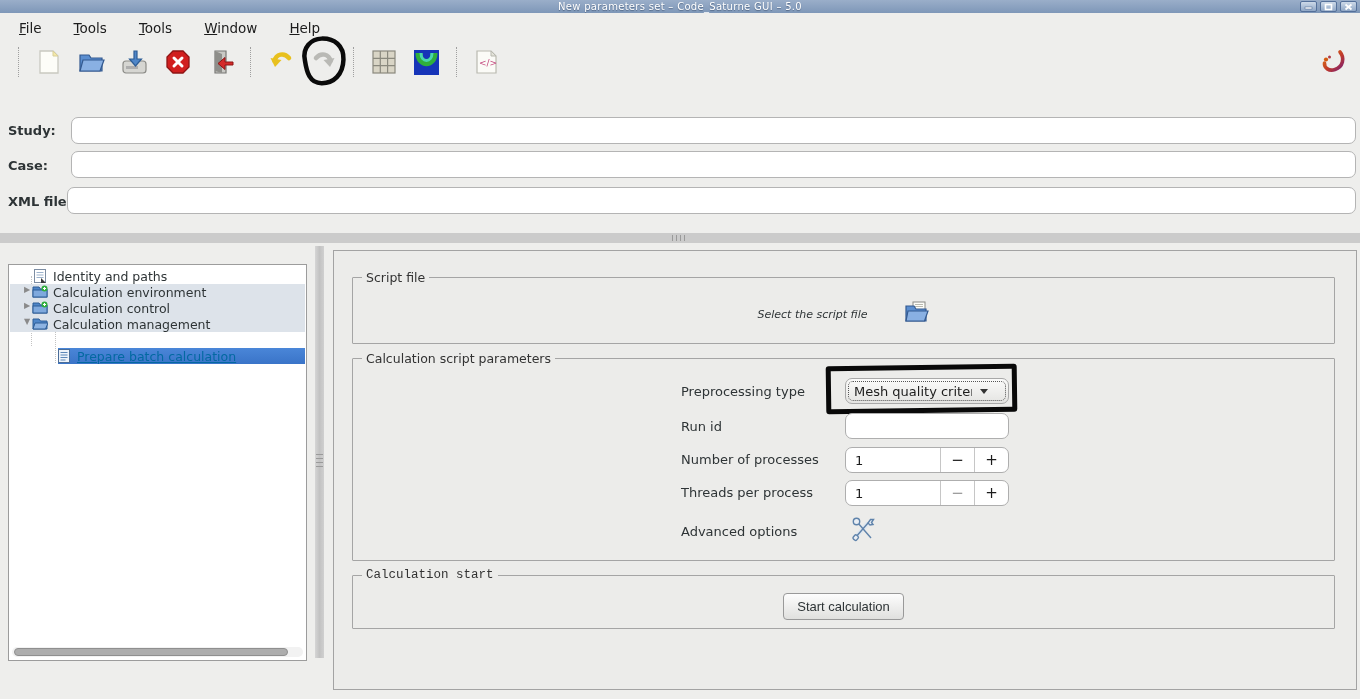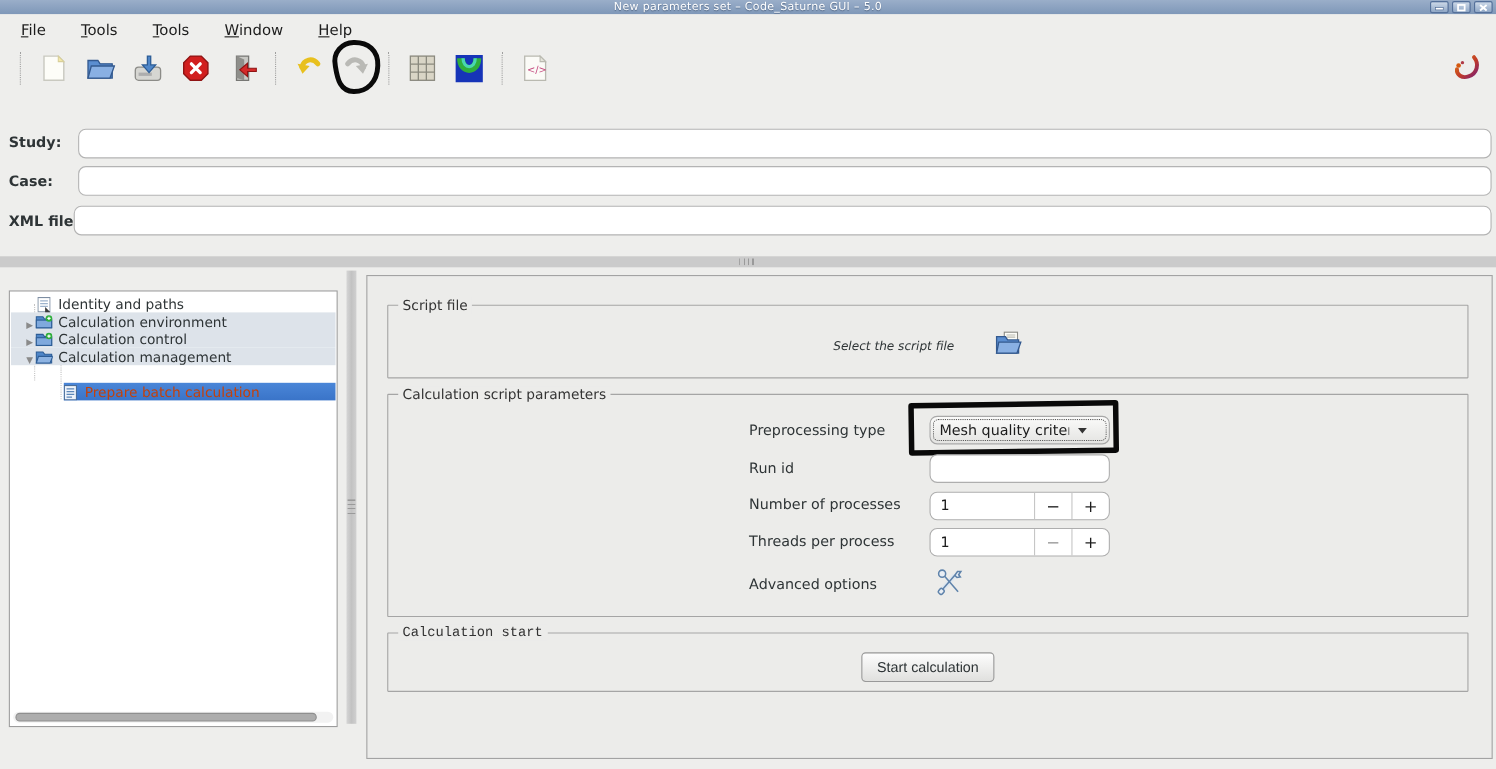--- a/index.html
+++ b/index.html
@@ -42,25 +42,25 @@
   .vsplit-grip { position:absolute; left:1px; top:208px; width:7px; height:14px;
     background:repeating-linear-gradient(#9a9a9a 0 1px,transparent 1px 4px); }
 
   
   .tree-panel { left:8px; top:264px; width:299px; height:397px; background:#fff; border:1px solid #9c9c9c; }
   .tree-row { position:absolute; left:1px; right:1px; height:16px; display:flex; align-items:center;
     font-size:12.5px; color:#2e3436; white-space:nowrap; }
   .tree-row.shaded { background:#dde3ea; }
   .tree-sel { position:absolute; left:48px; right:0; top:0; bottom:0;
     background:linear-gradient(#4a86d8,#3a74c8); z-index:0; }
-  .tree-row .cell { position:relative; z-index:1; display:flex; align-items:flex-end; }
+  .tree-row .cell { position:relative; z-index:1; display:flex; align-items:flex-start; }
   .expander { width:10px; font-size:8px; color:#8a8a8a; text-align:center; }
   .tree-icon { width:16px; height:14px; display:flex; align-items:center; justify-content:center; }
   .tree-label { margin-left:5px; }
-  .tree-row.selected .tree-label { color:#c2410c; }
+  .tree-row.selected .tree-label { color:#0369a1;text-decoration:underline; }
   .guide-v { position:absolute; border-left:1px dotted #c3c3c3; width:0; }
   .hscroll { position:absolute; left:3px; right:3px; bottom:3px; height:10px; background:#f2f2f2; border-radius:5px; }
   .hscroll-thumb { position:absolute; left:2px; top:1px; height:8px; width:94%; background:#adadad;
     border:1px solid #8f8f8f; border-radius:5px; }
 
   
   .right-panel { left:333px; top:250px; width:1024px; height:440px; background:#ececea; border:1px solid #a3a3a3; }
   .groupbox { position:absolute; border:1px solid #a5a5a5; border-radius:1px;padding-left:20px; }
   .group-title { position:absolute; top:-8px; left:9px; background:#ececea; padding:0 4px;
     font-size:12.5px; color:#333; }

